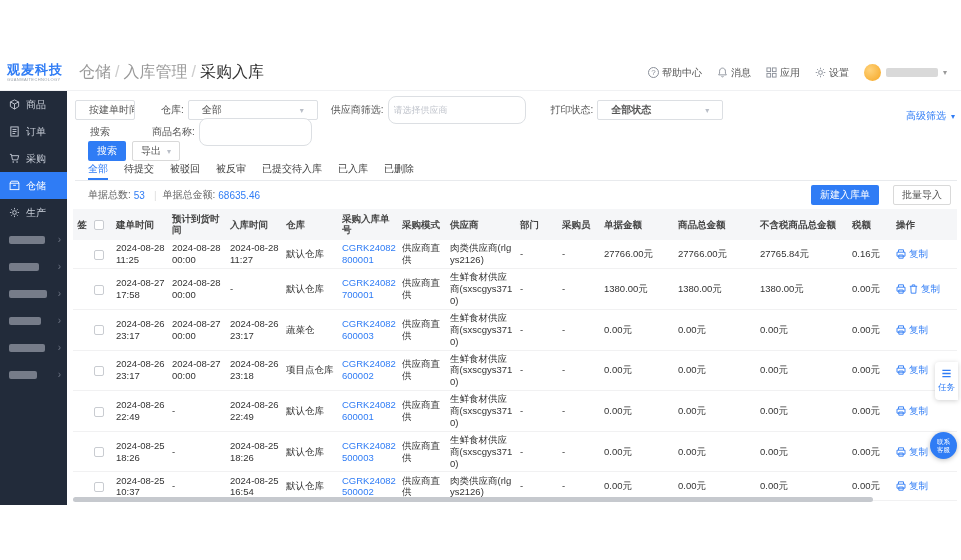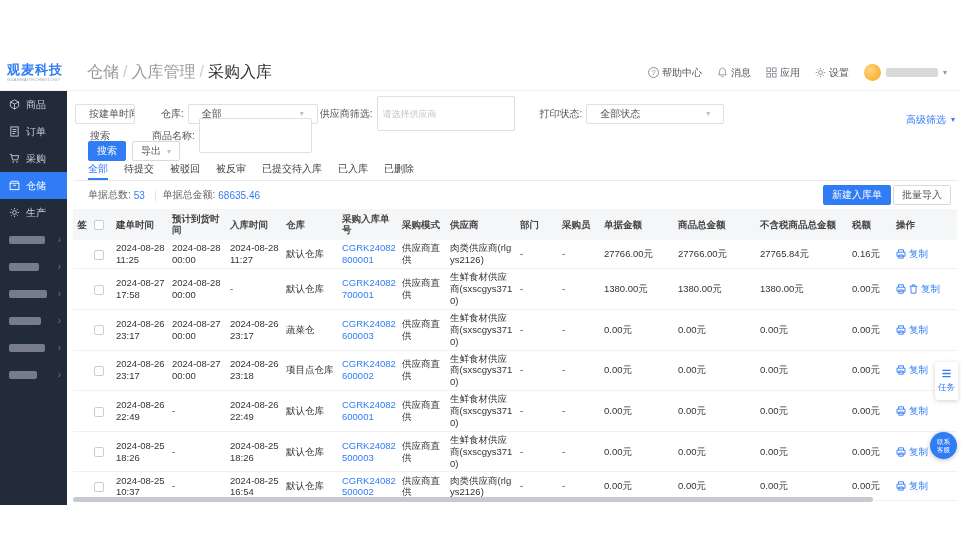--- a/index.html
+++ b/index.html
@@ -3,21 +3,21 @@
 <meta charset="utf-8">
 <title>采购入库</title>
 <style>
   * { margin:0; padding:0; box-sizing:border-box; }
   html,body { width:961px; height:560px; background:#ffffff;
     font-family:"Liberation Sans","DejaVu Sans",sans-serif; }
   .screen { position:relative; width:961px; height:560px; overflow:hidden; background:#fff; }
 
   
   .topbar { position:absolute; top:55px; left:0; width:961px; height:36px; background:#fff;
-    border-bottom:1px solid #f0f1f3; display:flex; align-items:center;gap:8px; }
+    border-bottom:1px solid #f0f1f3; display:flex; align-items:center; }
   .logo { width:67px; padding-left:7px; line-height:1; }
   .logo-name { font-size:13px; font-weight:bold; color:#2f7cf5; letter-spacing:1px; white-space:nowrap; }
   .logo-sub { font-size:4px; color:#9aa0a8; letter-spacing:.4px; margin-top:2px; white-space:nowrap; }
   .breadcrumb { font-size:16px; color:#999; margin-left:12px; white-space:nowrap; }
   .breadcrumb .sep { margin:0 4px; color:#ccc; }
   .breadcrumb .current { color:#333; }
   .topbar-right { margin-left:auto; display:flex; align-items:center; gap:15px; padding-right:14px;
     font-size:10px; color:#555; }
   .tb-item { display:flex; align-items:center; gap:3px; white-space:nowrap; }
   .icon-q { width:11px; height:11px; border:1px solid #8a8f99; border-radius:50%; font-size:8px;
@@ -43,49 +43,49 @@
   .frow1 { top:5px; width:880px; }
   .frow2 { top:27px; width:880px; padding-left:15px; }
   .frow3 { top:50px; width:880px; padding-left:13px; }
   .ctl { height:20px; border:1px solid #dcdfe3; border-radius:2px; display:flex; align-items:center;
     padding:0 13px; background:#fff; color:#555; overflow:hidden; white-space:nowrap; }
   .caret { margin-left:auto; color:#b9bec7; font-size:8px; padding-left:3px; }
   .w-datetype { width:60px; }
   .w-daterange { width:140px; margin-left:4px; font-size:8px; letter-spacing:-.2px; color:#666; }
   .w-warehouse { width:130px; margin-left:4px; }
   .w-supplier  { width:138px; margin-left:4px; }
-  .w-print     { width:138px; margin-left:4px; }
+  .w-print     { width:126px; margin-left:4px;font-weight:bold; }
   .lb { white-space:nowrap; }
   .lb-wh { margin-left:26px; }
-  .lb-sup { margin-left:2px; }
+  .lb-sup { margin-left:13px; }
   .lb-print { margin-left:25px; }
   .adv-link { margin-left:auto; color:#2f7cf5; display:flex; align-items:center; gap:2px; white-space:nowrap;margin-top:12px; }
   .adv-link .caret { color:#2f7cf5; }
-  input.inp { height:35px; border:1px solid #dcdfe3; border-radius:2px; padding:0 5px; font-size:9px;
+  input.inp { height:28px; border:1px solid #dcdfe3; border-radius:8px; padding:0 5px; font-size:9px;
     color:#333; outline:none; font-family:inherit; }
   input.inp::placeholder { color:#c0c4cc; }
   .inp-search { width:160px; margin-left:6px; }
   .inp-product { width:113px; margin-left:4px; }
   .lb-product { margin-left:42px; }
   .btn { border:none; border-radius:2px; font-size:10px; font-family:inherit; cursor:pointer;
     display:inline-flex; align-items:center; gap:3px; }
   .btn.primary { background:#2f7cf5; color:#fff; padding:3px 9px; }
   .btn.plain { background:#fff; border:1px solid #d9d9d9; color:#555; padding:2px 8px; }
   .btn-export { margin-left:6px; }
 
   .tabs { position:absolute; top:71px; left:8px; right:4px; height:19px; border-bottom:1px solid #e8eaed;
     display:flex; gap:16px; font-size:10px; color:#444; padding-left:13px; }
   .tab { padding-bottom:5px; white-space:nowrap; }
   .tab.active { color:#2f7cf5; border-bottom:2px solid #2f7cf5; }
 
   .summary { position:absolute; top:93px; left:8px; right:8px; height:22px; display:flex;
     align-items:center; font-size:10px; color:#666; padding-left:13px; }
   .summary .num { color:#2f7cf5; margin:0 3px; }
   .summary .sep { color:#ddd; margin:0 6px; }
-  .sum-actions { margin-left:auto; display:flex; gap:2px; padding-right:2px; }
+  .sum-actions { margin-left:auto; display:flex; gap:14px; padding-right:2px; }
 
   
   .tablewrap { position:absolute; top:118px; left:6px; width:884px; }
   table { border-collapse:collapse; table-layout:fixed; width:884px; }
   th { background:#f5f6f8; font-size:9.5px; color:#444; text-align:left; padding:4px 3px;
     line-height:1.2; font-weight:bold; word-break:break-all; }
   td { font-size:9.5px; color:#333; padding:2px 3px; border-bottom:1px solid #f1f1f2;
     line-height:1.25; word-break:break-all; vertical-align:middle; }
   tbody tr { height:29px; }
   .link { color:#2f7cf5; text-decoration:none; cursor:pointer; }

